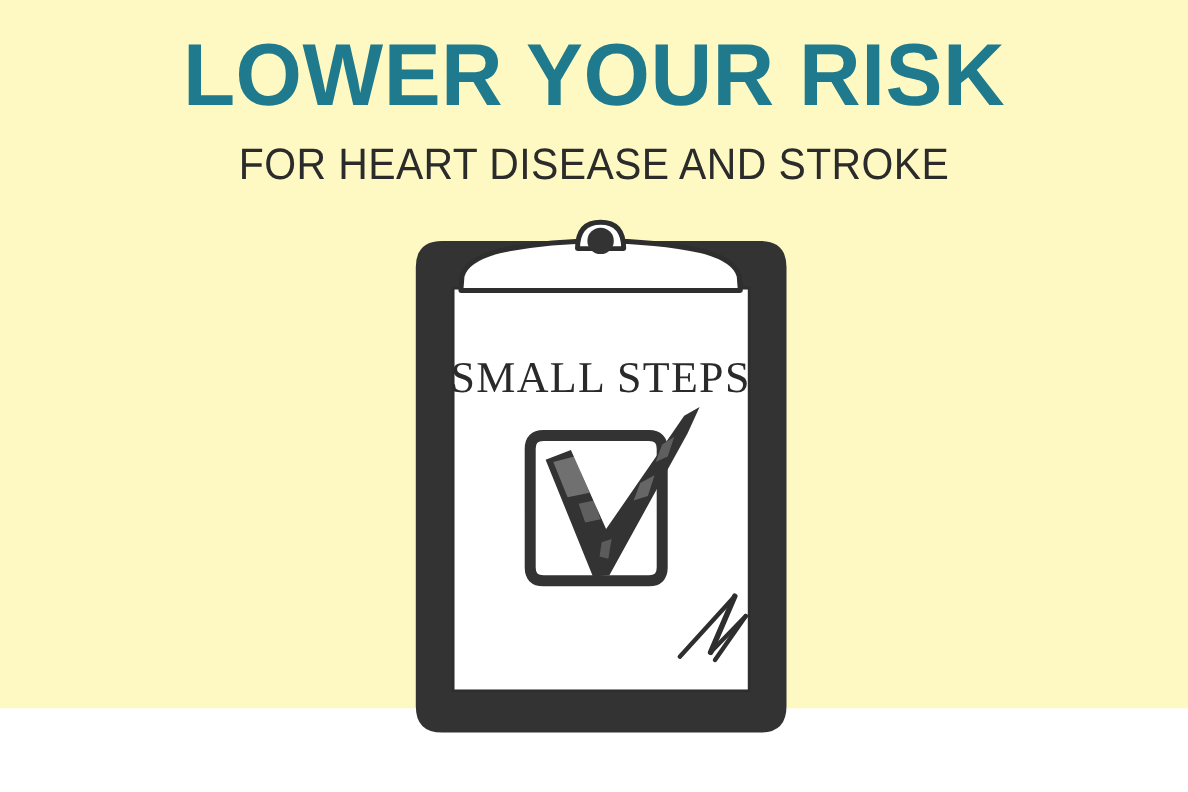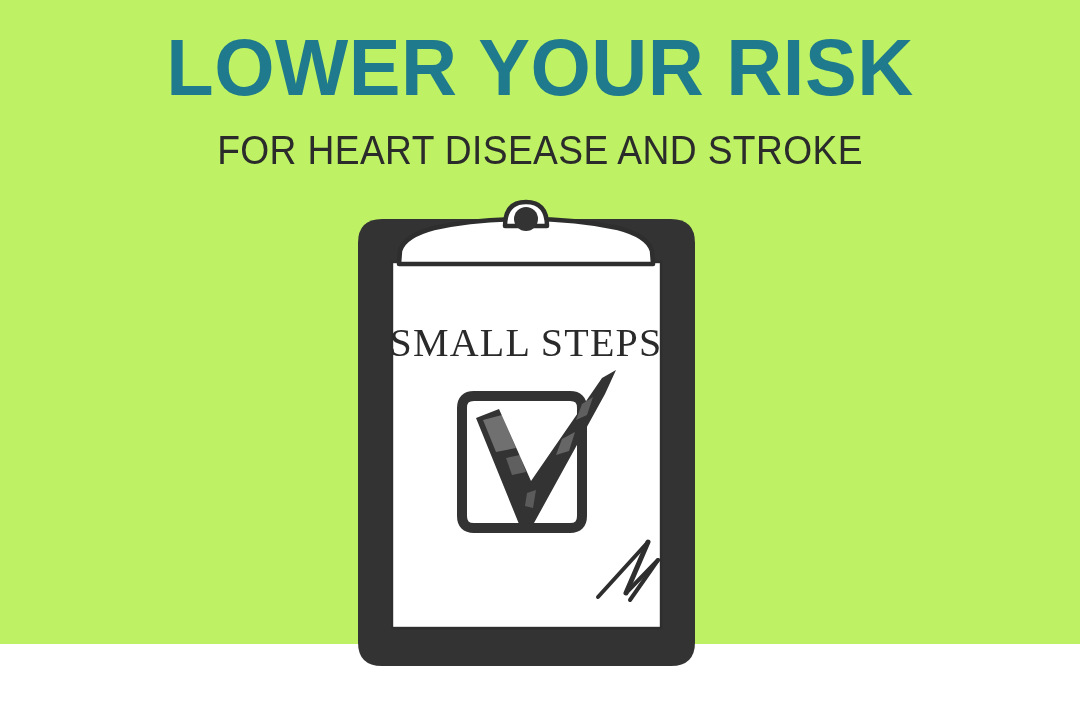--- a/index.html
+++ b/index.html
@@ -13,21 +13,21 @@
     background: #ffffff;
     font-family: "Liberation Sans", sans-serif;
     overflow: hidden;
     position: relative;
   }
 
   #poster {
     position: relative;
     width: 1080px;
     height: 644px;
-    background: #bef264;
+    background: #fef9c3;
   }
 
   
   .heading-block {
     position: absolute;
     top: 0;
     left: 0;
     width: 1080px;
     text-align: center;
   }
@@ -67,21 +67,21 @@
     text-align: center;
     transform: scaleX(0.93);
     transform-origin: 50% 50%;
     white-space: nowrap;
   }
 
   
   .illustration {
     position: absolute;
     top: 196px;
-    left: 330px;
+    left: 350px;
     width: 420px;
     height: 490px;
   }
   .illustration svg {
     display: block;
     width: 420px;
     height: 490px;
   }
 
   .paper-title {

